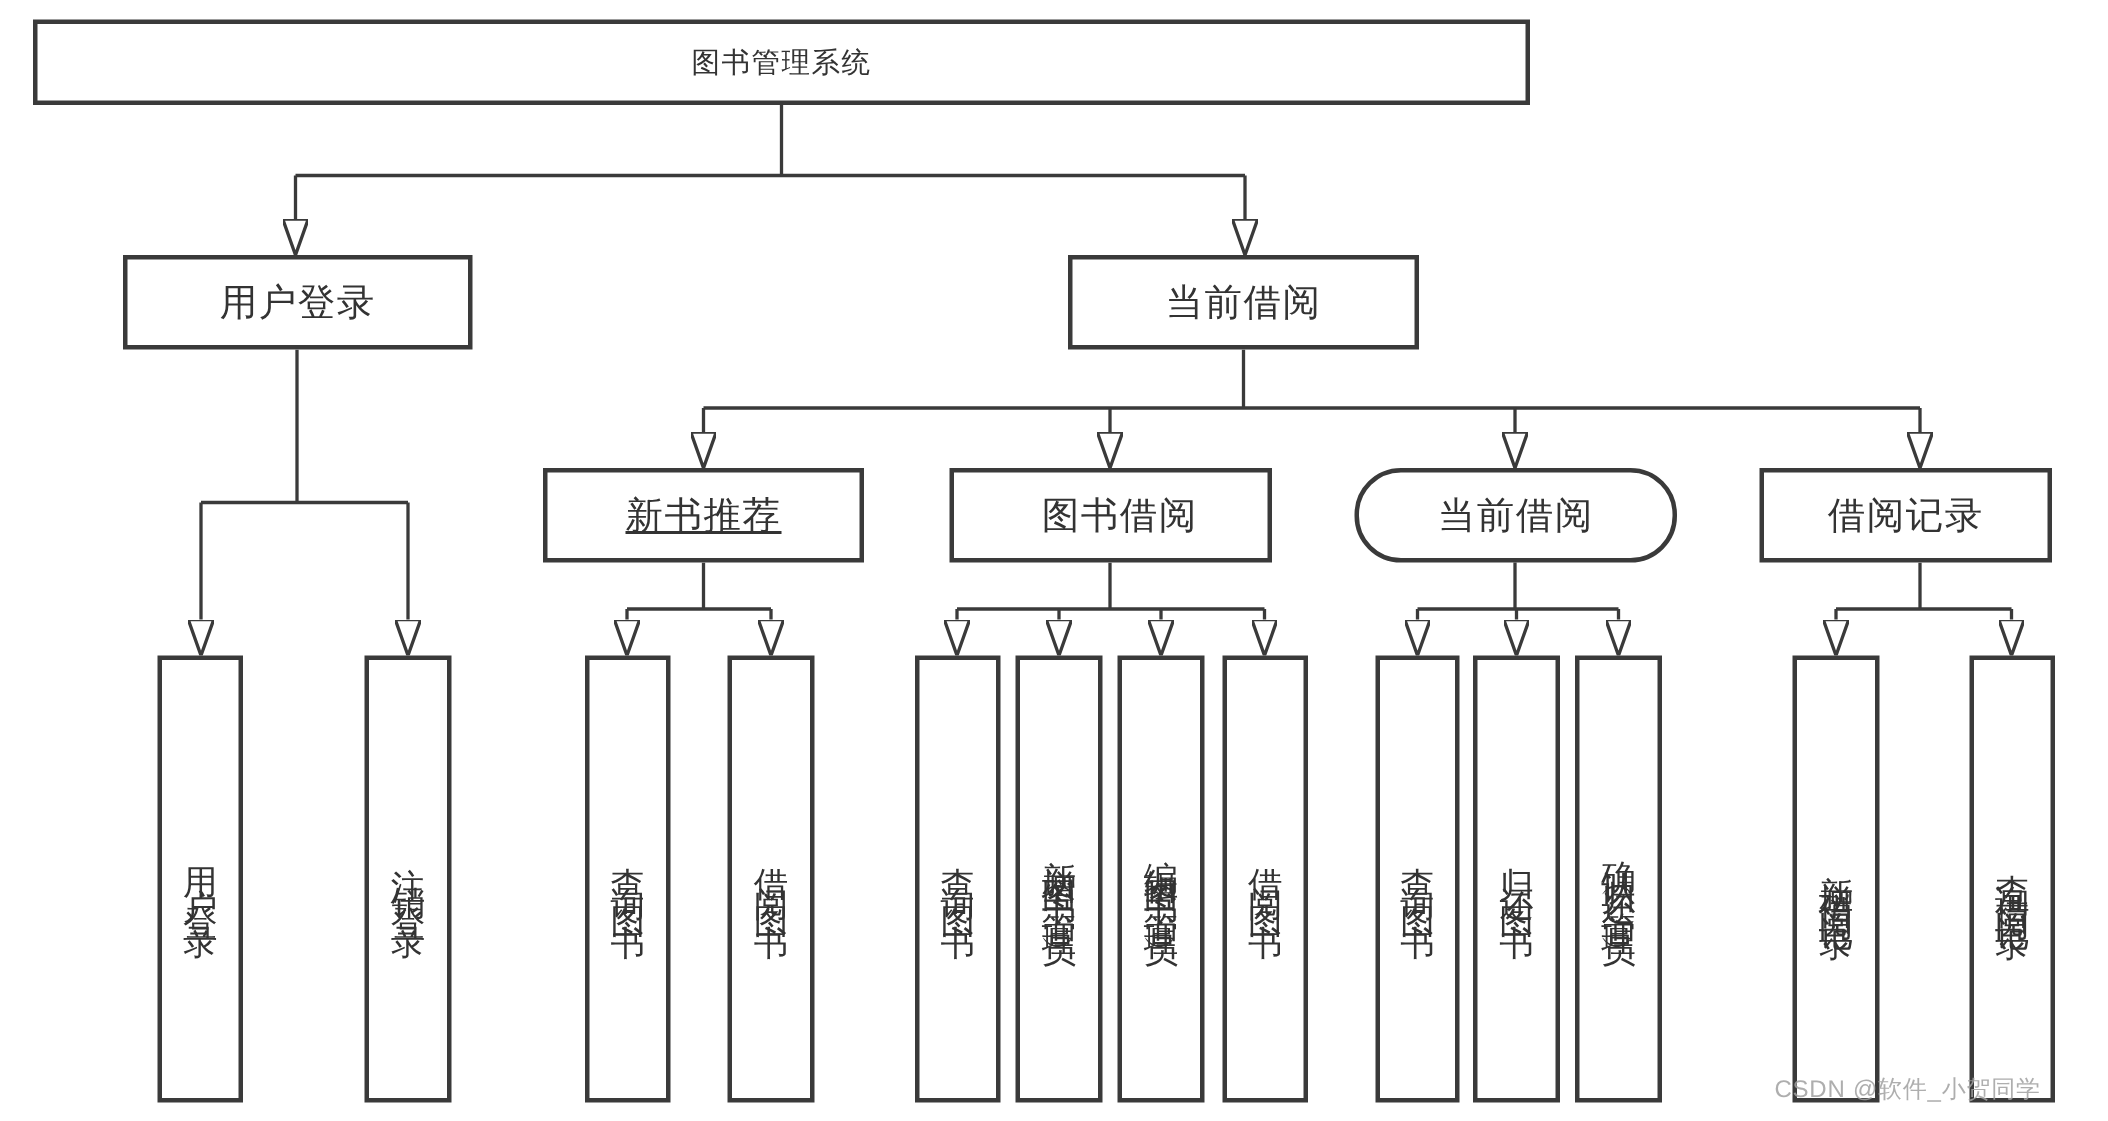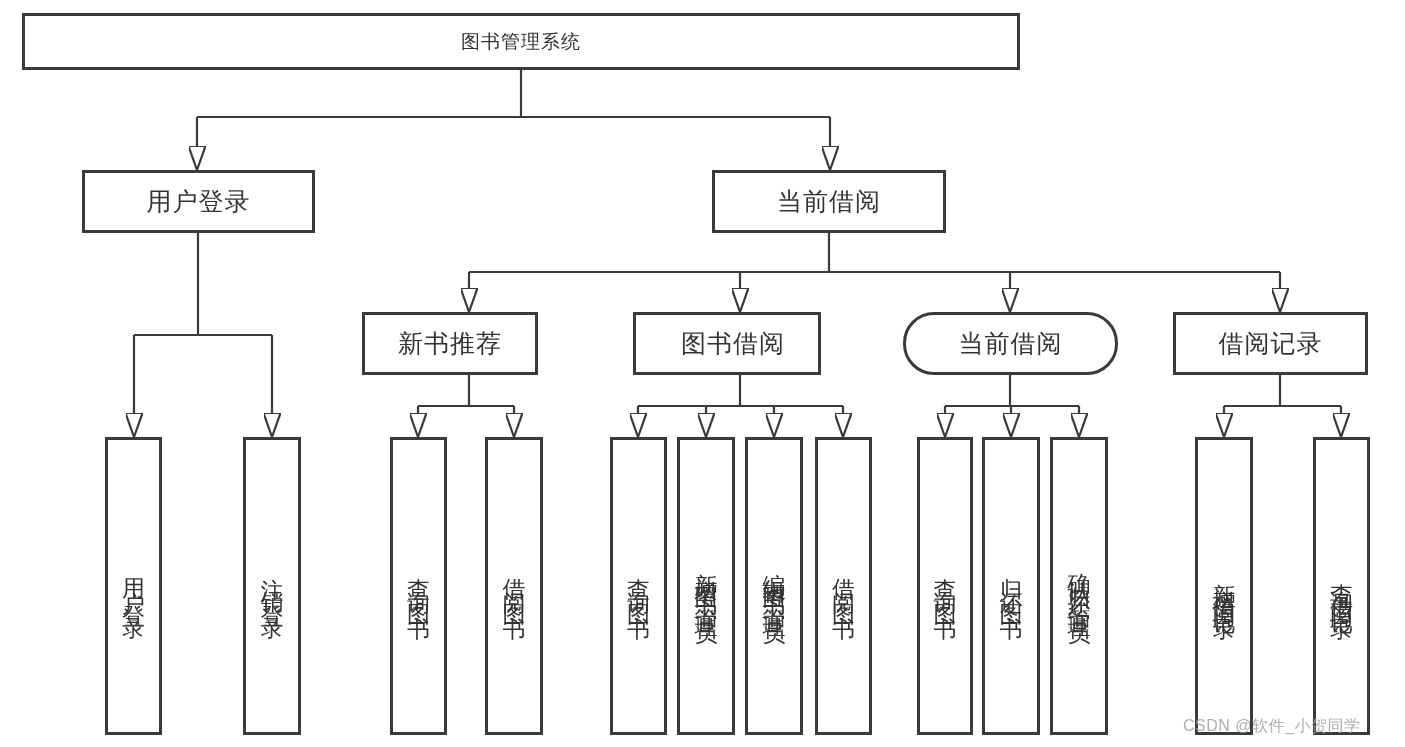--- a/index.html
+++ b/index.html
@@ -98,24 +98,24 @@
     <span class="hlabel">图书管理系统</span>
   </div>
 
   <div class="node lvl2" style="left:82px;width:233px;">
     <span class="hlabel">用户登录</span>
   </div>
   <div class="node lvl2" style="left:712px;width:234px;">
     <span class="hlabel">当前借阅</span>
   </div>
 
-  <div class="node lvl3" style="left:362px;width:176px;">
+  <div class="node lvl3" style="left:362px;width:214px;text-decoration:underline;">
     <span class="hlabel">新书推荐</span>
   </div>
-  <div class="node lvl3" style="left:633px;width:188px;padding-left:12px;">
+  <div class="node lvl3" style="left:633px;width:215px;padding-left:12px;">
     <span class="hlabel">图书借阅</span>
   </div>
   <div class="node lvl3" style="left:903px;width:215px;border-radius:31px;">
     <span class="hlabel">当前借阅</span>
   </div>
   <div class="node lvl3" style="left:1173px;width:195px;">
     <span class="hlabel">借阅记录</span>
   </div>
 
   <div class="node leaf" style="left:105px;width:57px;">

